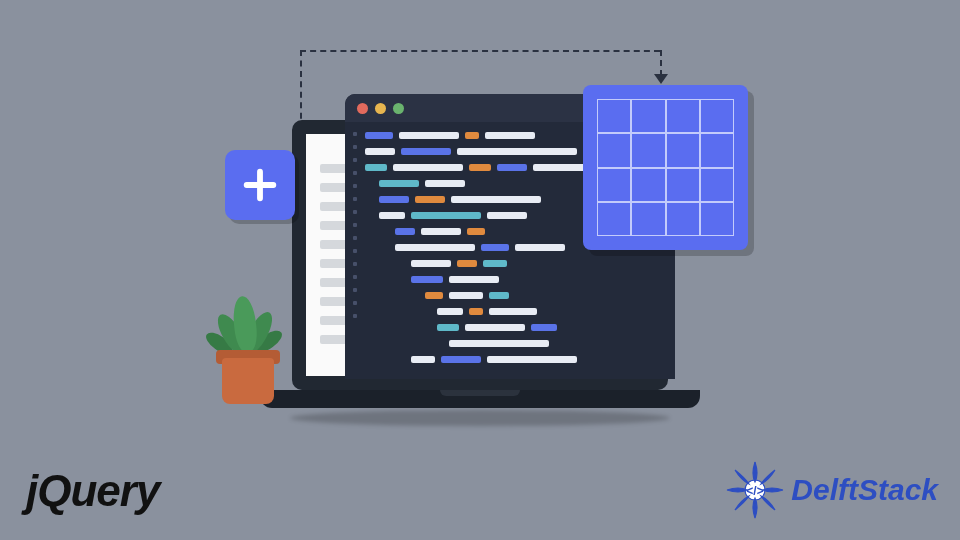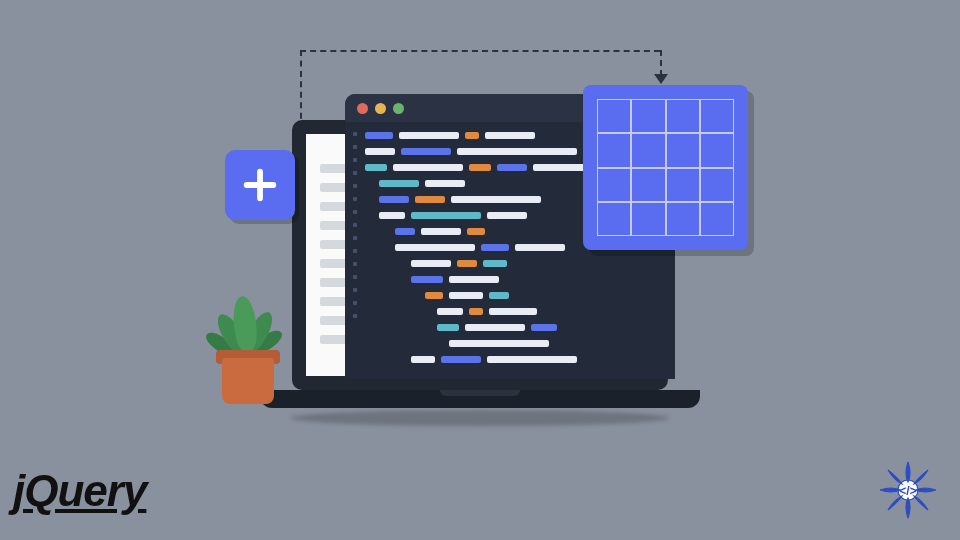--- a/index.html
+++ b/index.html
@@ -193,28 +193,27 @@
   }
   .leaf.l1 { left:234px; top:296px; width:22px; height:56px; transform:rotate(-6deg); }
   .leaf.l2 { left:222px; top:312px; width:18px; height:42px; transform:rotate(-30deg); background:#3f8a4f; }
   .leaf.l3 { left:250px; top:310px; width:18px; height:44px; transform:rotate(28deg); background:#3f8a4f; }
   .leaf.l4 { left:212px; top:328px; width:14px; height:30px; transform:rotate(-55deg); background:#367a45; }
   .leaf.l5 { left:262px; top:326px; width:14px; height:30px; transform:rotate(55deg); background:#367a45; }
 
   
   .jquery-logo {
     position:absolute;
-    left:13px; top:466px;
+    left:26px; top:466px;
     font-family: "Arial Black", Arial, sans-serif;
     font-weight:900;
     font-style:italic;
     font-size:44px;
     color:#111;
     letter-spacing:-1px;
-    text-decoration:underline;
   }
   .delftstack {
     position:absolute;
     right:22px; top:460px;
     display:flex;
     align-items:center;
     gap:6px;
   }
   .mandala {
     width:60px; height:60px;
@@ -405,13 +404,14 @@
           <path d="M58 30 Q46 34 38 30 Q46 26 58 30" fill="#2d4ec2"></path>
           <path d="M10 10 Q20 18 24 24 Q16 20 10 10" fill="#2d4ec2"></path>
           <path d="M50 10 Q40 18 36 24 Q44 20 50 10" fill="#2d4ec2"></path>
           <path d="M10 50 Q20 42 24 36 Q16 40 10 50" fill="#2d4ec2"></path>
           <path d="M50 50 Q40 42 36 36 Q44 40 50 50" fill="#2d4ec2"></path>
         </g>
       </g>
       <text x="30" y="35" text-anchor="middle" font-size="12" font-weight="bold" fill="#2d4ec2">&lt;/&gt;</text>
     </svg>
   </div>
+  <span class="ds-text">DelftStack</span>
 </div>
 
 </body></html>

